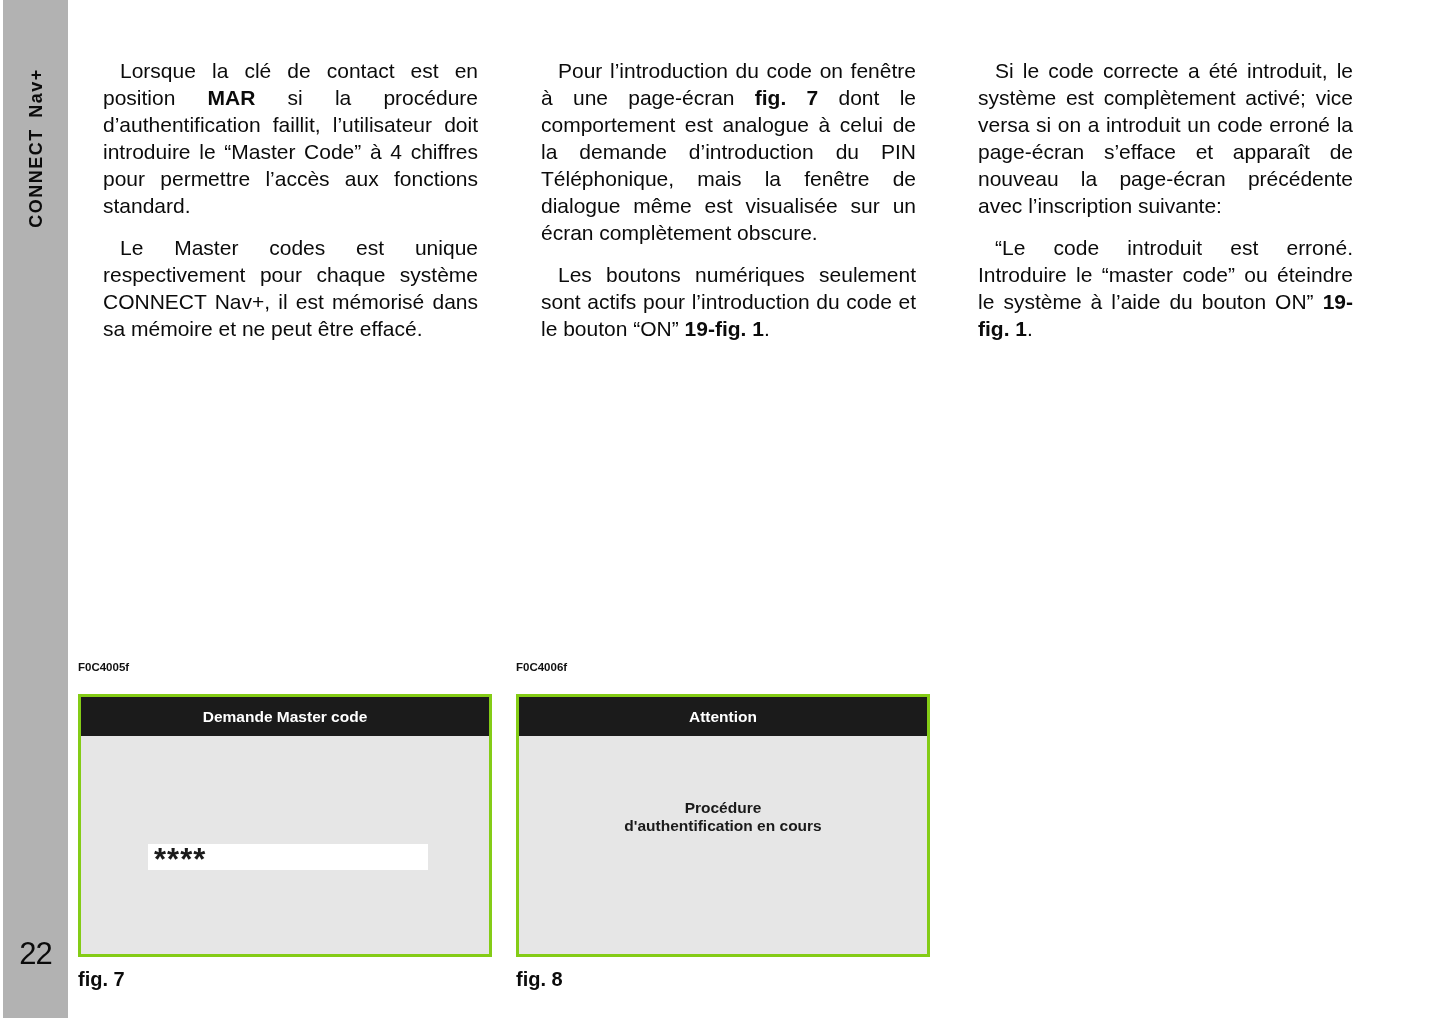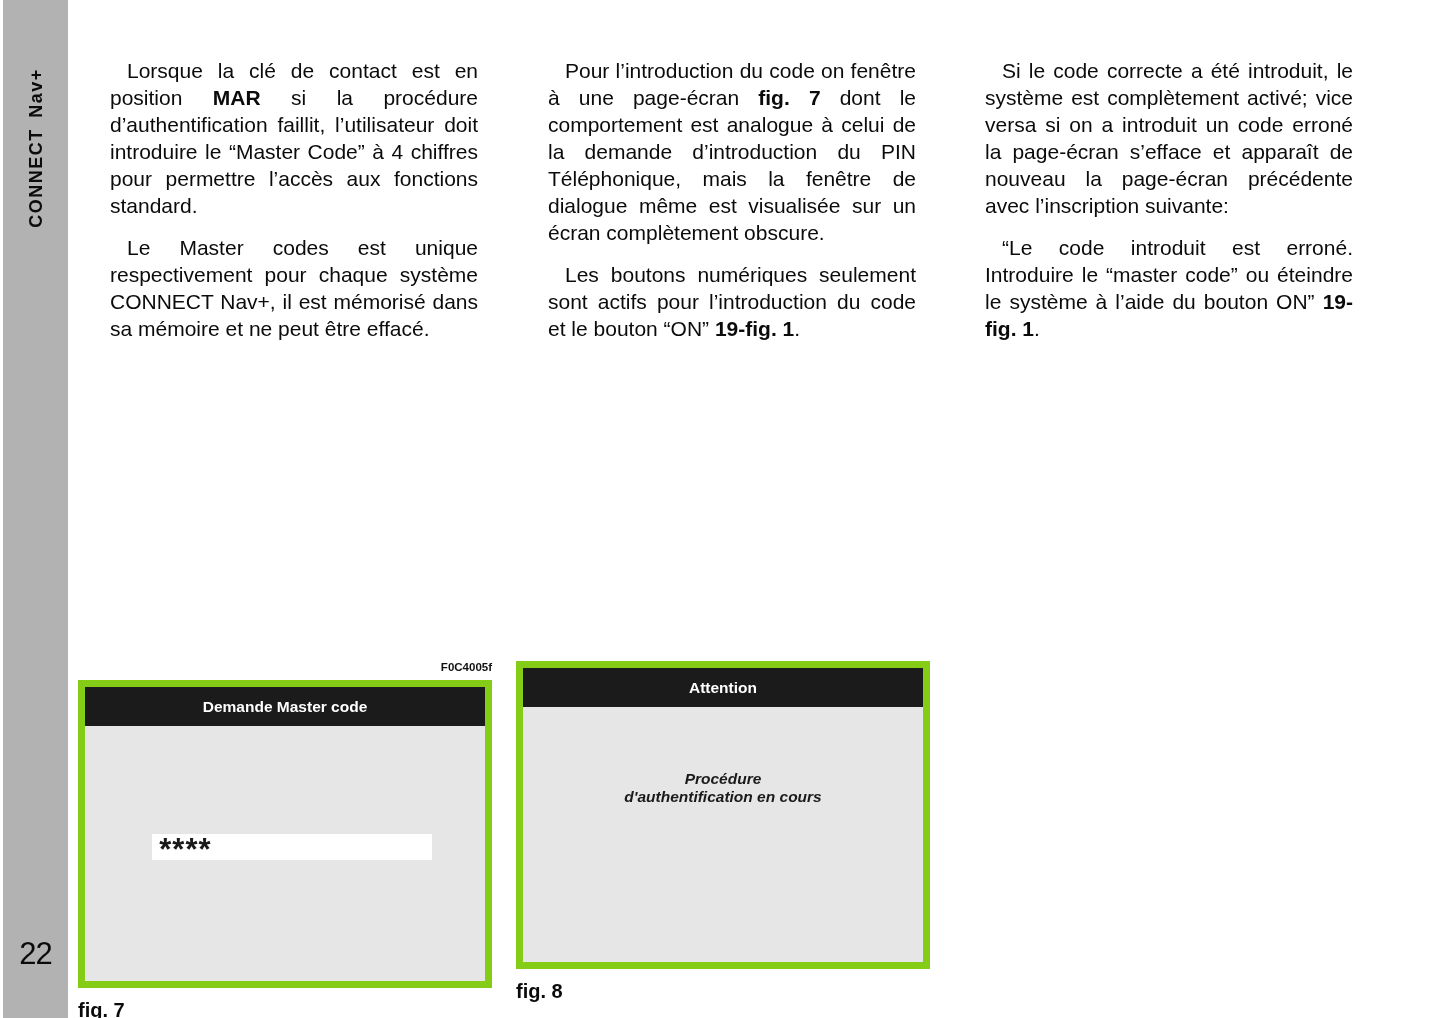--- a/index.html
+++ b/index.html
@@ -45,55 +45,53 @@
   .col {
     position: absolute;
     top: 57px;
     width: 383px;
     font-size: 21px;
     line-height: 27px;
     text-align: justify;
     color: #0b0b0b;
   }
   .col p {
-    margin: 0 0 15px 15px;
+    margin: 0 0 15px 8px;
     text-indent: 17px;
   }
   .col b { font-weight: bold; }
   #col-1 { left: 95px; }
   #col-2 { left: 533px; }
   #col-3 { left: 970px; }
 
   
   .fig-wrap { position: absolute; width: 414px; }
   #fig7-wrap { left: 78px;  top: 661px; }
   #fig8-wrap { left: 516px; top: 661px; }
   .fig-code {
-    text-align: right;
     font-weight: bold;
     font-size: 11.5px;
     height: 16px;
-    margin-bottom: 3px;
+    margin-bottom: 17px;
     color: #111;
   }
-  .fig-box { border: 7px solid #84cc16; }
+  .fig-box { border: 3px solid #84cc16; }
   .fig-header {
     height: 39px;
     background: #1b1b1b;
     color: #ffffff;
     font-weight: bold;
     font-size: 15.5px;
     line-height: 39px;
     text-align: center;
   }
   .fig-body {
     position: relative;
-    height: 255px;
+    height: 218px;
     background: #e6e6e6;
-    font-style: italic;
   }
   .code-input {
     position: absolute;
     left: 67px; top: 108px;
     width: 280px; height: 26px;
     background: #ffffff;
     overflow: hidden;
   }
   .code-stars {
     display: inline-block;
@@ -156,20 +154,21 @@
       <div class="fig-body">
         <div class="code-input">
           <span class="code-stars">****</span>
         </div>
       </div>
     </div>
     <div class="fig-caption">fig. 7</div>
   </div>
 
   <div id="fig8-wrap" class="fig-wrap">
+    <div class="fig-code">F0C4006f</div>
     <div class="fig-box">
       <div class="fig-header">
         <span>Attention</span>
       </div>
       <div class="fig-body">
         <div class="fig-message">Procédure<br>d'authentification en cours</div>
       </div>
     </div>
     <div class="fig-caption">fig. 8</div>
   </div>

